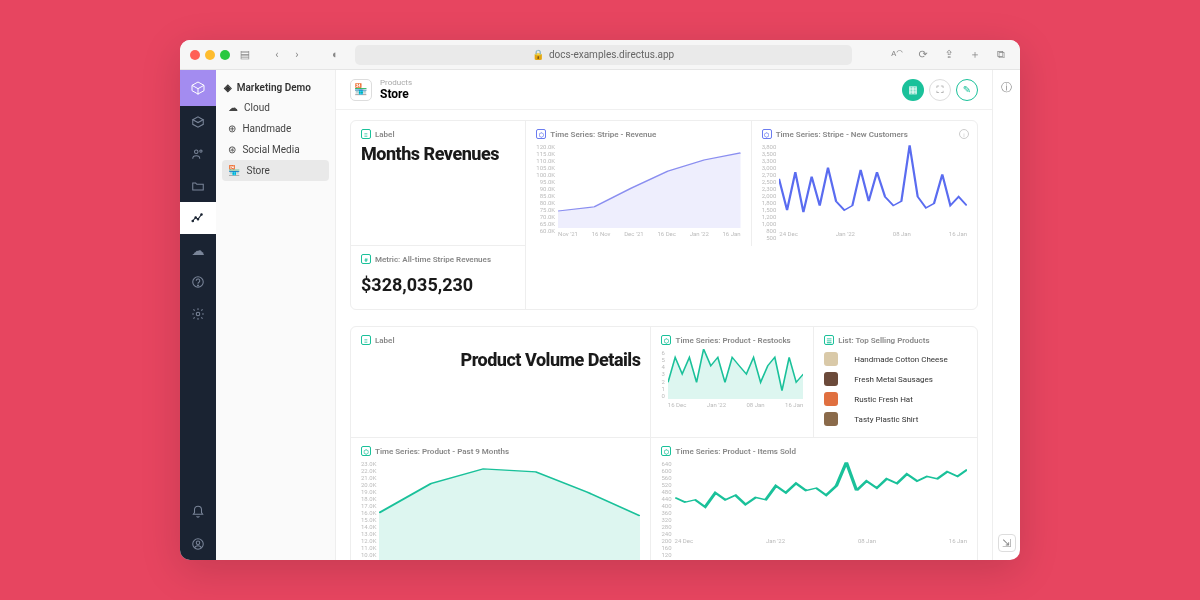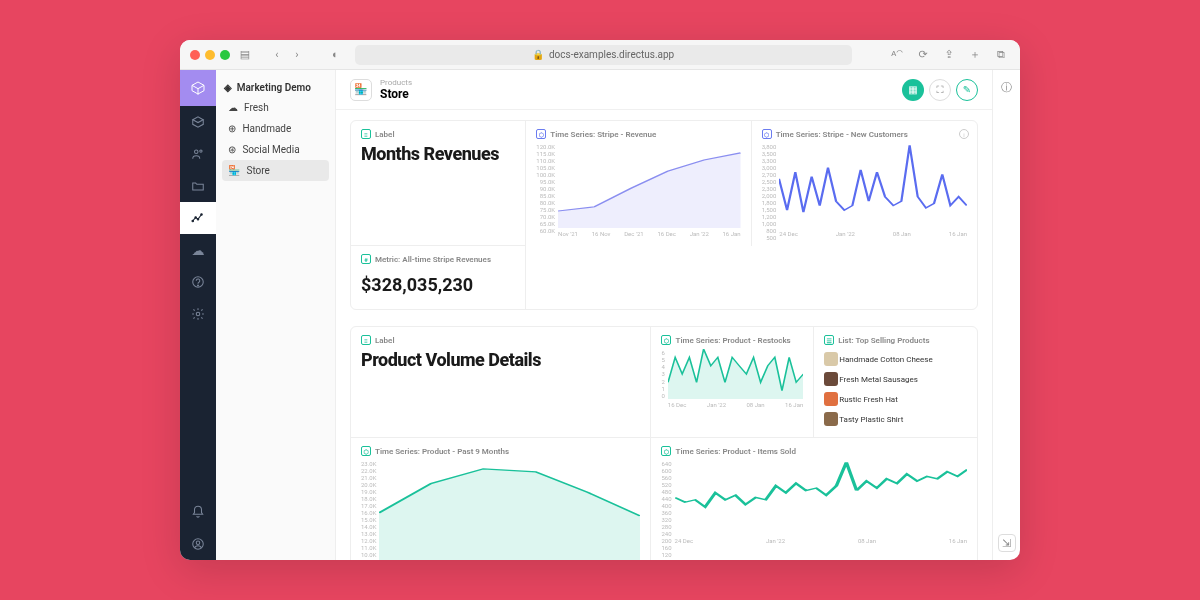--- a/index.html
+++ b/index.html
@@ -43,21 +43,21 @@
   .cell-head{display:flex;align-items:center;gap:4px;font-size:8px;font-weight:600;color:#888;margin-bottom:4px}
   .badge{width:10px;height:10px;border:1px solid #1ac19a;border-radius:2px;display:inline-flex;align-items:center;justify-content:center;color:#1ac19a;font-size:6px}
   .badge.blue{border-color:#6b7cf0;color:#6b7cf0}
   .info-dot{position:absolute;right:8px;top:8px;width:10px;height:10px;border:1px solid #ccc;border-radius:50%;font-size:6px;display:flex;align-items:center;justify-content:center;color:#ccc}
   .big-label{font-size:18px;font-weight:800;color:#1a1a1a;letter-spacing:-0.5px}
   .big-metric{font-size:18px;font-weight:700;color:#1a1a1a;padding:6px 0}
   .chart{position:relative;display:flex}
   .yaxis{display:flex;flex-direction:column;justify-content:space-between;font-size:6px;color:#bbb;text-align:right;padding-right:3px}
   .plot{flex:1;position:relative}
   .xaxis{display:flex;justify-content:space-between;font-size:6px;color:#bbb;margin-top:2px;padding-left:22px}
-  .list-item{display:flex;align-items:center;gap:1px;font-size:8px;padding:3px 0;color:#333}
+  .list-item{display:flex;align-items:center;gap:16px;font-size:8px;padding:3px 0;color:#333}
   .thumb{width:14px;height:14px;border-radius:3px}
   .side-rail{width:28px;border-left:1px solid #eee;display:flex;flex-direction:column;align-items:center;padding-top:8px;justify-content:space-between;padding-bottom:8px}
   svg{display:block}
 </style>
 </head>
 <body>
 
 <div class="window">
   <div class="chrome">
     <div class="dots">
@@ -149,21 +149,21 @@
       </div>
     </div>
 
     <div class="nav">
       <div class="nav-head">
         <span>◈</span>
         <span>Marketing Demo</span>
       </div>
       <div class="nav-item">
         <span>☁</span>
-        <span>Fresh</span>
+        <span>Cloud</span>
       </div>
       <div class="nav-item">
         <span>⊕</span>
         <span>Handmade</span>
       </div>
       <div class="nav-item">
         <span>⊛</span>
         <span>Social Media</span>
       </div>
       <div class="nav-item active">
@@ -284,21 +284,21 @@
           </div>
         </div>
 
         <div class="panel-group">
           <div class="row">
             <div class="cell" style="width:48%">
               <div class="cell-head">
                   <span class="badge">≡</span>
                   <span>Label</span>
                 </div>
-              <div class="big-label" style="text-align:left">Product Volume Details</div>
+              <div class="big-label" style="text-align:right">Product Volume Details</div>
             </div>
             <div class="cell" style="width:26%">
               <div class="cell-head">
                   <span class="badge">⬡</span>
                   <span>Time Series: Product - Restocks</span>
                 </div>
               <div class="chart" style="height:60px">
     <div class="yaxis" style="height:50px">
                     <div>6</div>
                     <div>5</div>

